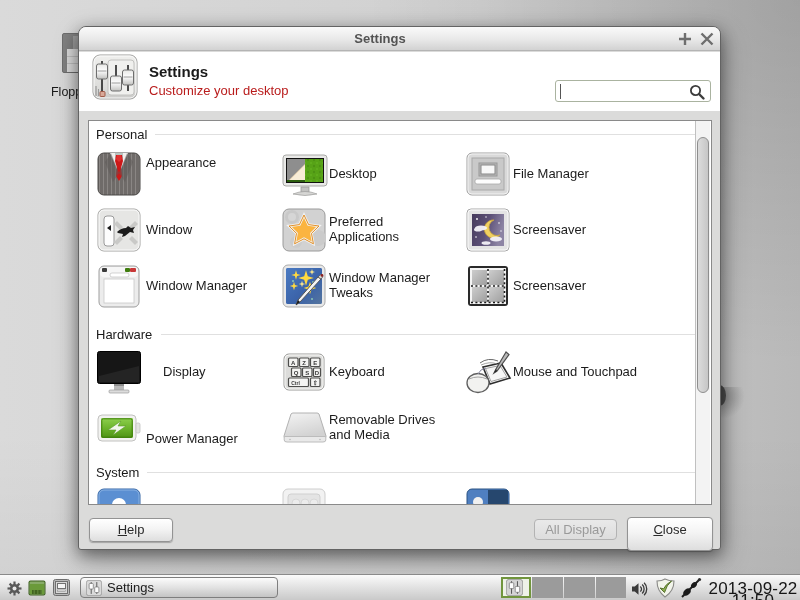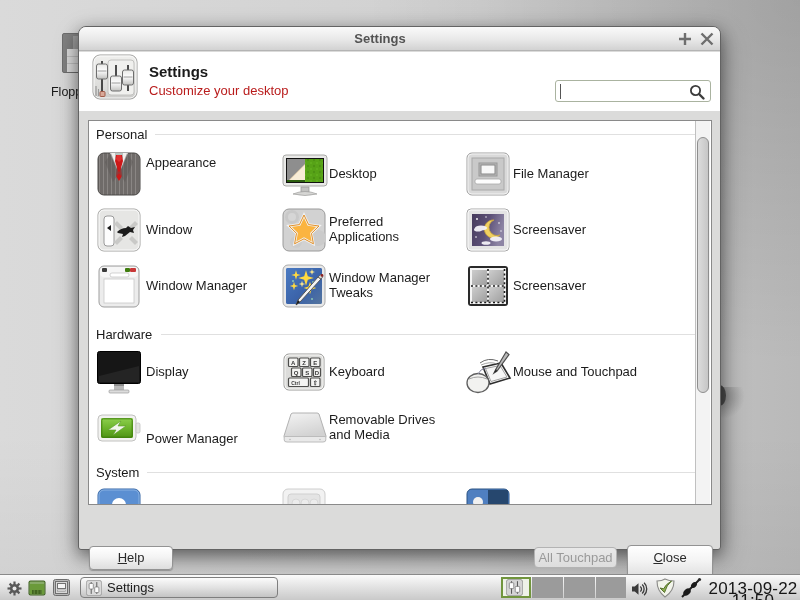--- a/index.html
+++ b/index.html
@@ -59,21 +59,20 @@
 #sbar { right:1px; top:0; width:15px; height:383px; background:#f3f3f3; border-left:1px solid #c0c0c0; }
 #sthumb { left:1px; top:16px; width:12px; height:256px; background:linear-gradient(90deg,#dcdcdc,#c6c6c6); border:1px solid #8e8e8e; border-radius:7px; }
 .sarr { left:3px; width:0; height:0; }
 
 
 .btn {
   font-size:13px; color:#2a2a2a; text-align:center;
   background:linear-gradient(#ffffff, #f4f4f4 45%, #dedede);
   border:1px solid #939393; border-radius:4px;
   box-shadow:0 1px 1px rgba(0,0,0,0.25);
-  margin-top:28px;
 }
 #bHelp { left:10px; top:491px; width:84px; height:24px; line-height:22px; }
 #bAll { left:455px; top:492px; width:83px; height:21px; line-height:19px; background:linear-gradient(#e9e9e9,#dddddd); border-color:#b3b3b3; color:#9a9a9a; box-shadow:none; }
 #bClose { left:548px; top:490px; width:86px; height:34px; line-height:23px; }
 
 
 #taskbar {
   left:0; top:574px; width:800px; height:26px;
   background:linear-gradient(#fbfbfb, #e4e4e4 45%, #c9c9c9);
   border-top:1px solid #8a8a8a;
@@ -338,21 +337,21 @@
     </svg></div>
     <div class="abs item-label" style="left:424px;top:157px">Screensaver</div>
 
     <div class="abs" style="left:8px;top:229px"><svg width="44" height="44" viewBox="0 0 44 44">
       <rect x="0.5" y="1.5" width="43" height="32" rx="2" fill="#161616" stroke="#000"></rect>
       <path d="M2 26 L42 16 L42 32 L2 32 Z" fill="#242424"></path>
       <rect x="17" y="34" width="10" height="6" fill="#b9b9b9"></rect>
       <rect x="17" y="34" width="10" height="2" fill="#8e8e8e"></rect>
       <rect x="12" y="40" width="20" height="3" rx="1" fill="#dcdcdc" stroke="#9c9c9c" stroke-width="0.7"></rect>
     </svg></div>
-    <div class="abs item-label" style="left:57px;top:243px">Display</div>
+    <div class="abs item-label" style="left:74px;top:243px">Display</div>
 
     <div class="abs" style="left:193px;top:229px"><svg width="44" height="44" viewBox="0 0 44 44">
       <rect x="2" y="4" width="40" height="36" rx="5" fill="#dcdcda" stroke="#9a9a98"></rect>
       <rect x="3" y="5" width="38" height="34" rx="4" fill="none" stroke="#f6f6f4"></rect>
       <g fill="#f4f4f2" stroke="#4e4e4c" stroke-width="1.2">
         <rect x="6.5" y="8" width="9.5" height="8.5" rx="1"></rect>
         <rect x="17.5" y="8" width="9.5" height="8.5" rx="1"></rect>
         <rect x="28.5" y="8" width="9.5" height="8.5" rx="1"></rect>
         <rect x="9.5" y="18" width="9.5" height="8.5" rx="1"></rect>
         <rect x="20.5" y="18" width="9.5" height="8.5" rx="1"></rect>
@@ -440,21 +439,21 @@
           <path d="M4.5 1 L8 6 L1 6 Z" fill="#9a9a9a"></path>
         </svg>
       <div class="abs" id="sthumb"></div>
       <svg class="abs sarr" style="top:372px" width="9" height="7">
           <path d="M1 1 L8 1 L4.5 6 Z" fill="#555"></path>
         </svg>
     </div>
   </div>
 
   <div class="abs btn" id="bHelp"><u>H</u>elp</div>
-  <div class="abs btn" id="bAll">All Touchpad</div>
+  <div class="abs btn" id="bAll">All Display</div>
   <div class="abs btn" id="bClose"><u>C</u>lose</div>
 </div>
 
 <div class="abs" id="taskbar">
   <svg class="abs" style="left:7px;top:6px" width="15" height="15" viewBox="0 0 15 15">
     <g fill="#5a5a5a">
         <circle cx="7.5" cy="7.5" r="4.6"></circle>
     <g stroke="#5a5a5a" stroke-width="2.2">
       <line x1="7.5" y1="0.5" x2="7.5" y2="14.5"></line>
       <line x1="0.5" y1="7.5" x2="14.5" y2="7.5"></line>

